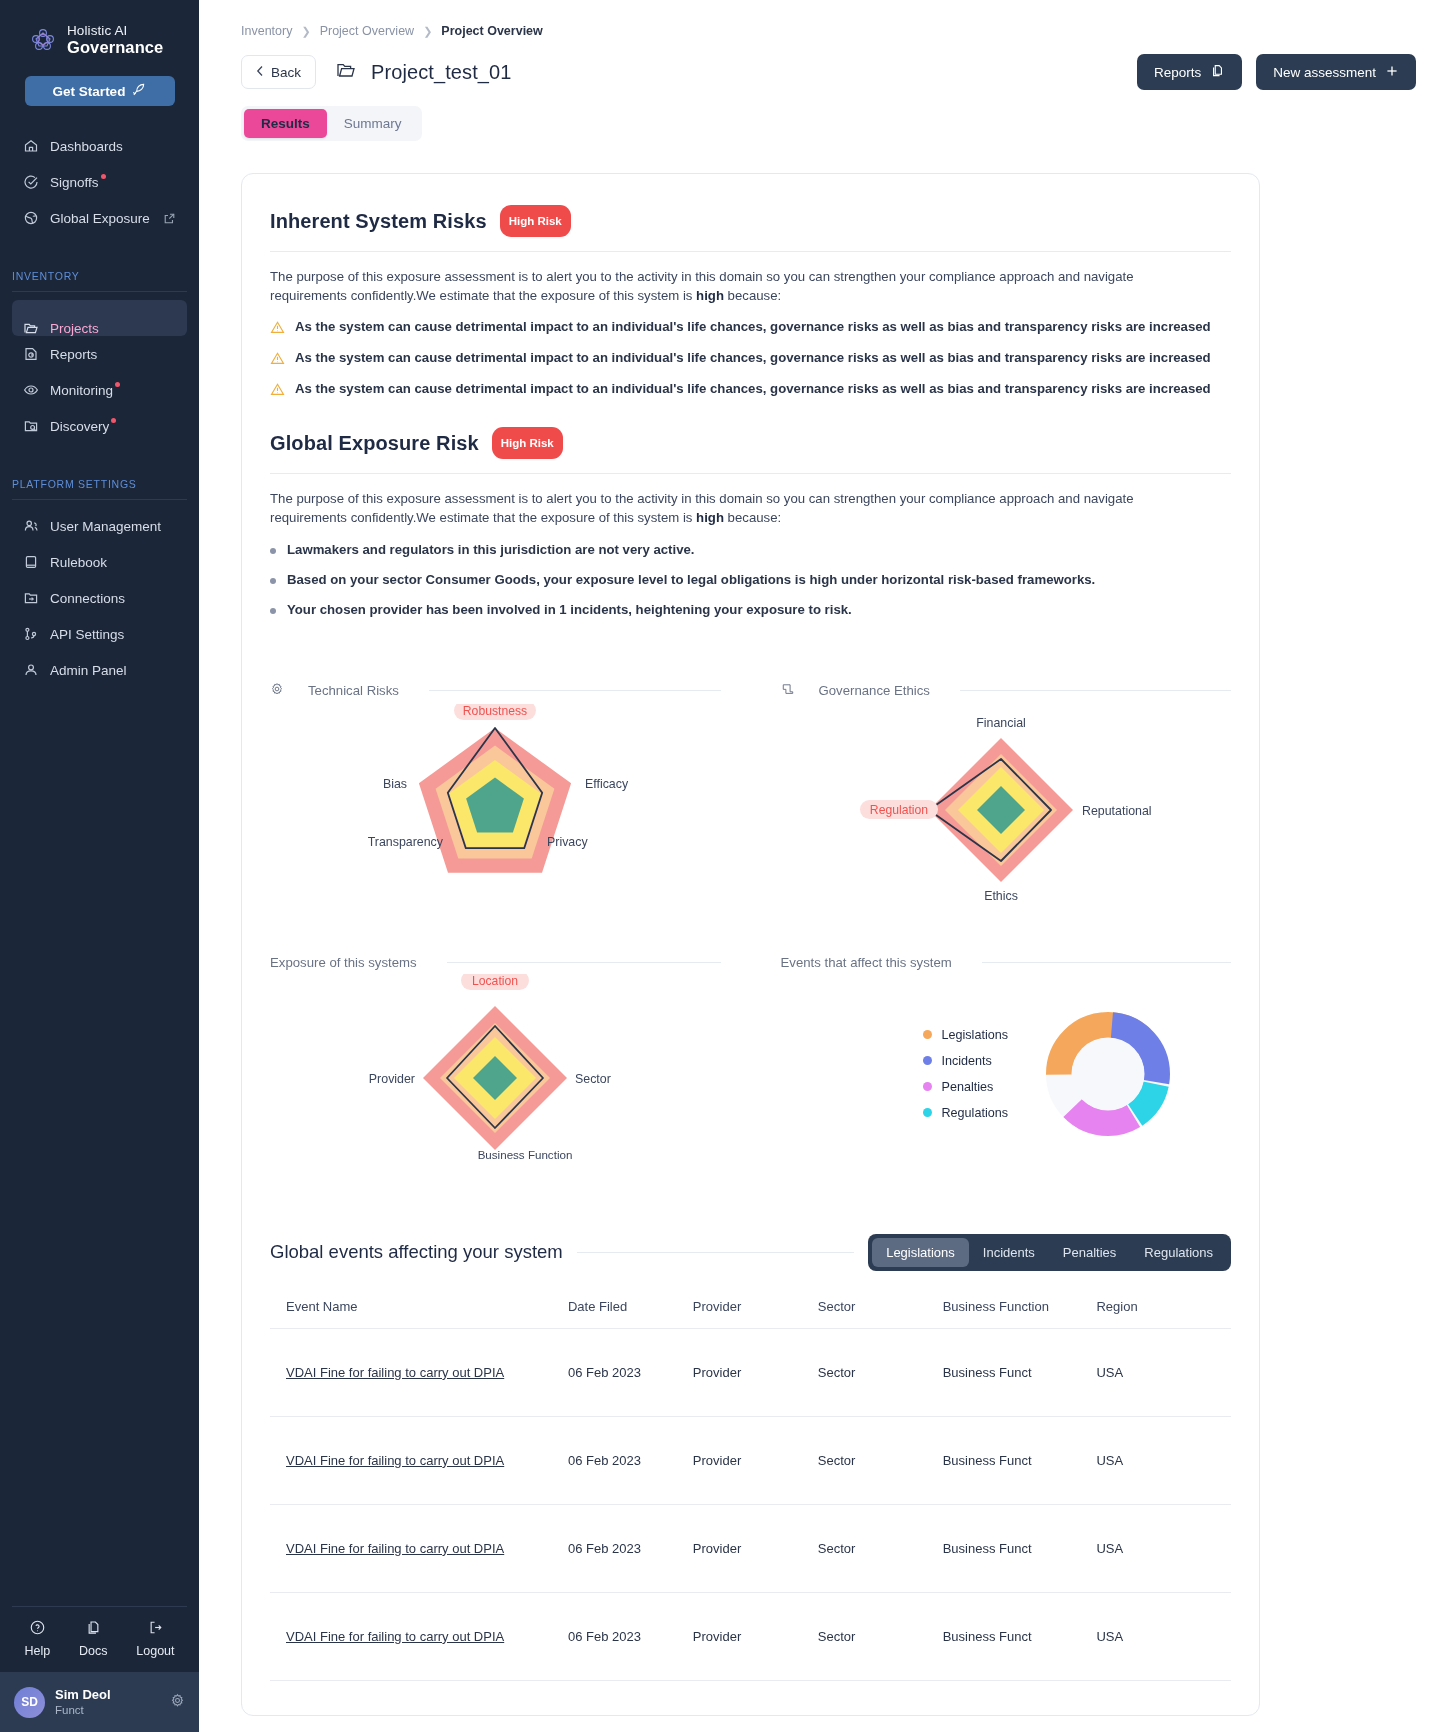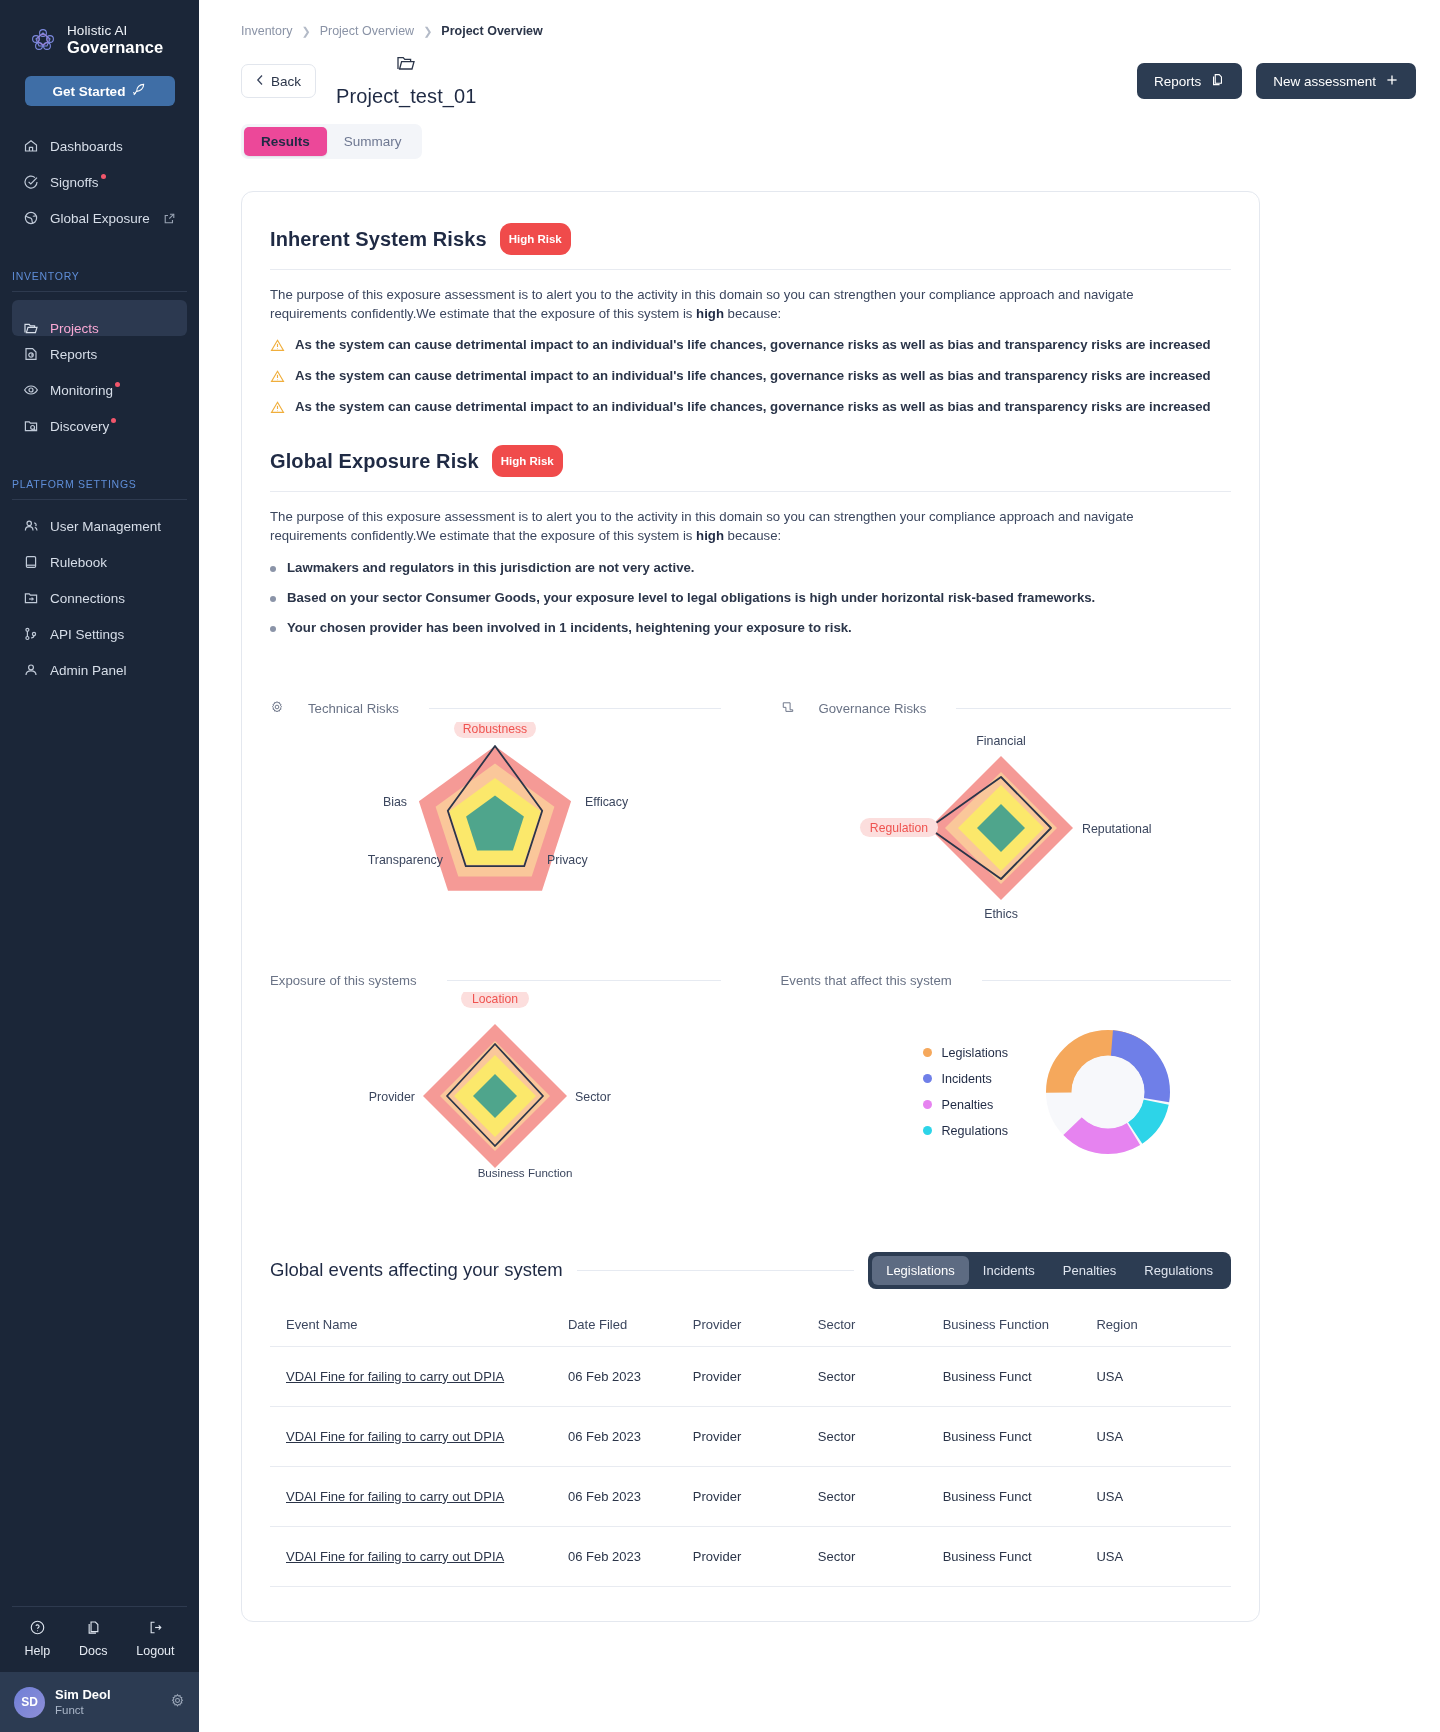--- a/index.html
+++ b/index.html
@@ -83,21 +83,21 @@
   .crumbs .sep { color: #b3bac7; font-size: 11px; }
   .crumbs .cur { color: #2b3549; font-weight: 700; }
 
   .titlebar { display: flex; align-items: center; margin-top: 16px; }
   .back-btn {
     display: flex; align-items: center; gap: 7px;
     height: 34px; padding: 0 14px;
     background: #fff; border: 1px solid #e2e6ed; border-radius: 7px;
     font-size: 13.5px; color: #2b3549; cursor: pointer; font-family: inherit;
   }
-  .proj { display: flex; align-items: center; gap: 9px; margin-left: 20px; flex-direction: column; }
+  .proj { display: flex; align-items: center; gap: 15px; margin-left: 20px; }
   .proj-name { font-size: 20px; color: #1f2a44; letter-spacing: .1px; }
 
   .hdr-btns { margin-left: auto; display: flex; gap: 14px; }
   .dark-btn {
     height: 36px; padding: 0 17px; border-radius: 7px;
     background: #2c3c52; border: none; color: #fff;
     font-size: 13.5px; display: flex; align-items: center; gap: 9px;
     cursor: pointer; font-family: inherit;
   }
 
@@ -164,21 +164,21 @@
   .seg-btn {
     font-size: 13px; color: #dfe5ef; padding: 7px 14px; border-radius: 6px; cursor: pointer; white-space: nowrap;
   }
   .seg-btn.sel { background: #5d6b82; color: #fff; }
 
   table { width: 100%; border-collapse: collapse; margin-top: 28px; }
   th {
     text-align: left; font-size: 13px; font-weight: 400; color: #3b465e;
     padding: 0 0 14px 0;
   }
-  td { font-size: 13px; color: #2b3549; padding: 22px 0; border-top: 1px solid #e8ebf1; }
+  td { font-size: 13px; color: #2b3549; padding: 36px 0; border-top: 1px solid #e8ebf1; }
   tbody tr:last-child td { border-bottom: 1px solid #e8ebf1; }
   td:first-child, th:first-child { padding-left: 16px; }
   .evt-link { color: #2b3549; text-decoration: underline; cursor: pointer; }
 </style>
 </head>
 <body>
 
 <div class="app">
 
   <aside class="sidebar">
@@ -564,21 +564,21 @@
 
         <div class="chart-cell">
           <div class="chart-head">
             <span>
               <svg width="14" height="14" viewBox="0 0 16 16" fill="none" stroke="#6a7386" stroke-width="1.1">
                   <path d="M2.6 3.2 H10.4 V11.2 H13.4"></path>
                   <path d="M2.6 3.2 V8.4 H5.6"></path>
                   <path d="M5.6 8.4 V13 H13.4 V11.2"></path>
                 </svg>
             </span>
-            <span class="chart-title">Governance Risks</span>
+            <span class="chart-title">Governance Ethics</span>
             <span class="chart-rule"></span>
           </div>
           <div class="chart-body tall">
             <svg width="440" height="200" viewBox="0 0 440 200">
               <g transform="translate(215,106)">
                 <polygon points="0,-72 72,0 0,72 -72,0" fill="#f59a96"></polygon>
                 <polygon points="0,-56 56,0 0,56 -56,0" fill="#fac79a"></polygon>
                 <polygon points="0,-43 43,0 0,43 -43,0" fill="#fbe86b"></polygon>
                 <polygon points="0,-24 24,0 0,24 -24,0" fill="#4fa58c"></polygon>
                 <polygon points="0,-51 50,0 0,51 -72,0" fill="none" stroke="#2b3549" stroke-width="1.8" stroke-linejoin="round"></polygon>

